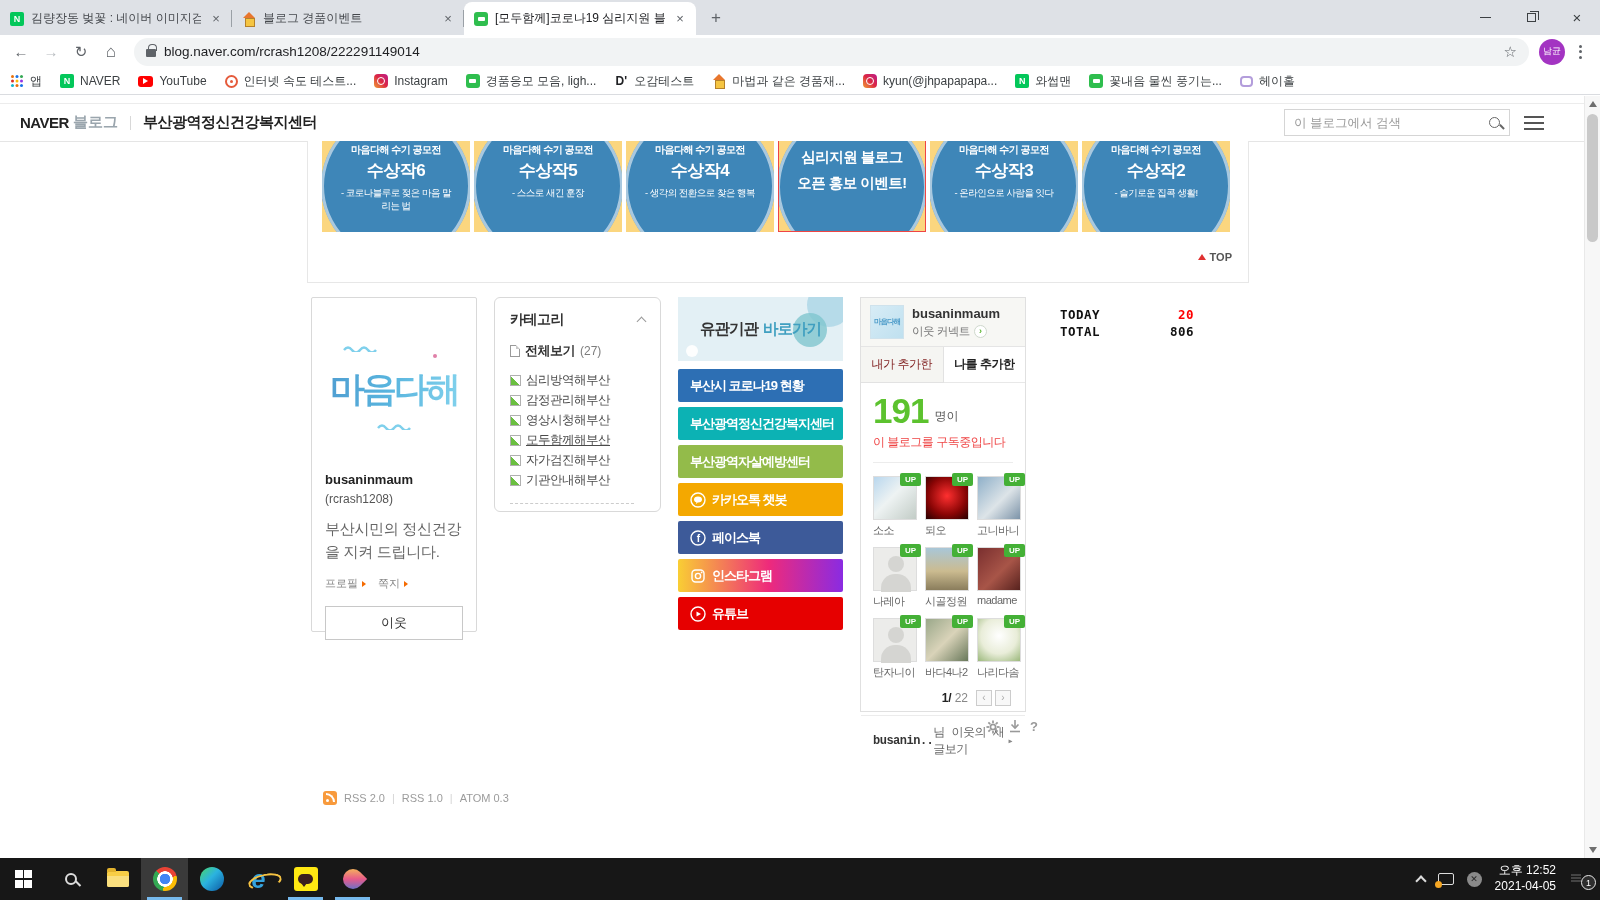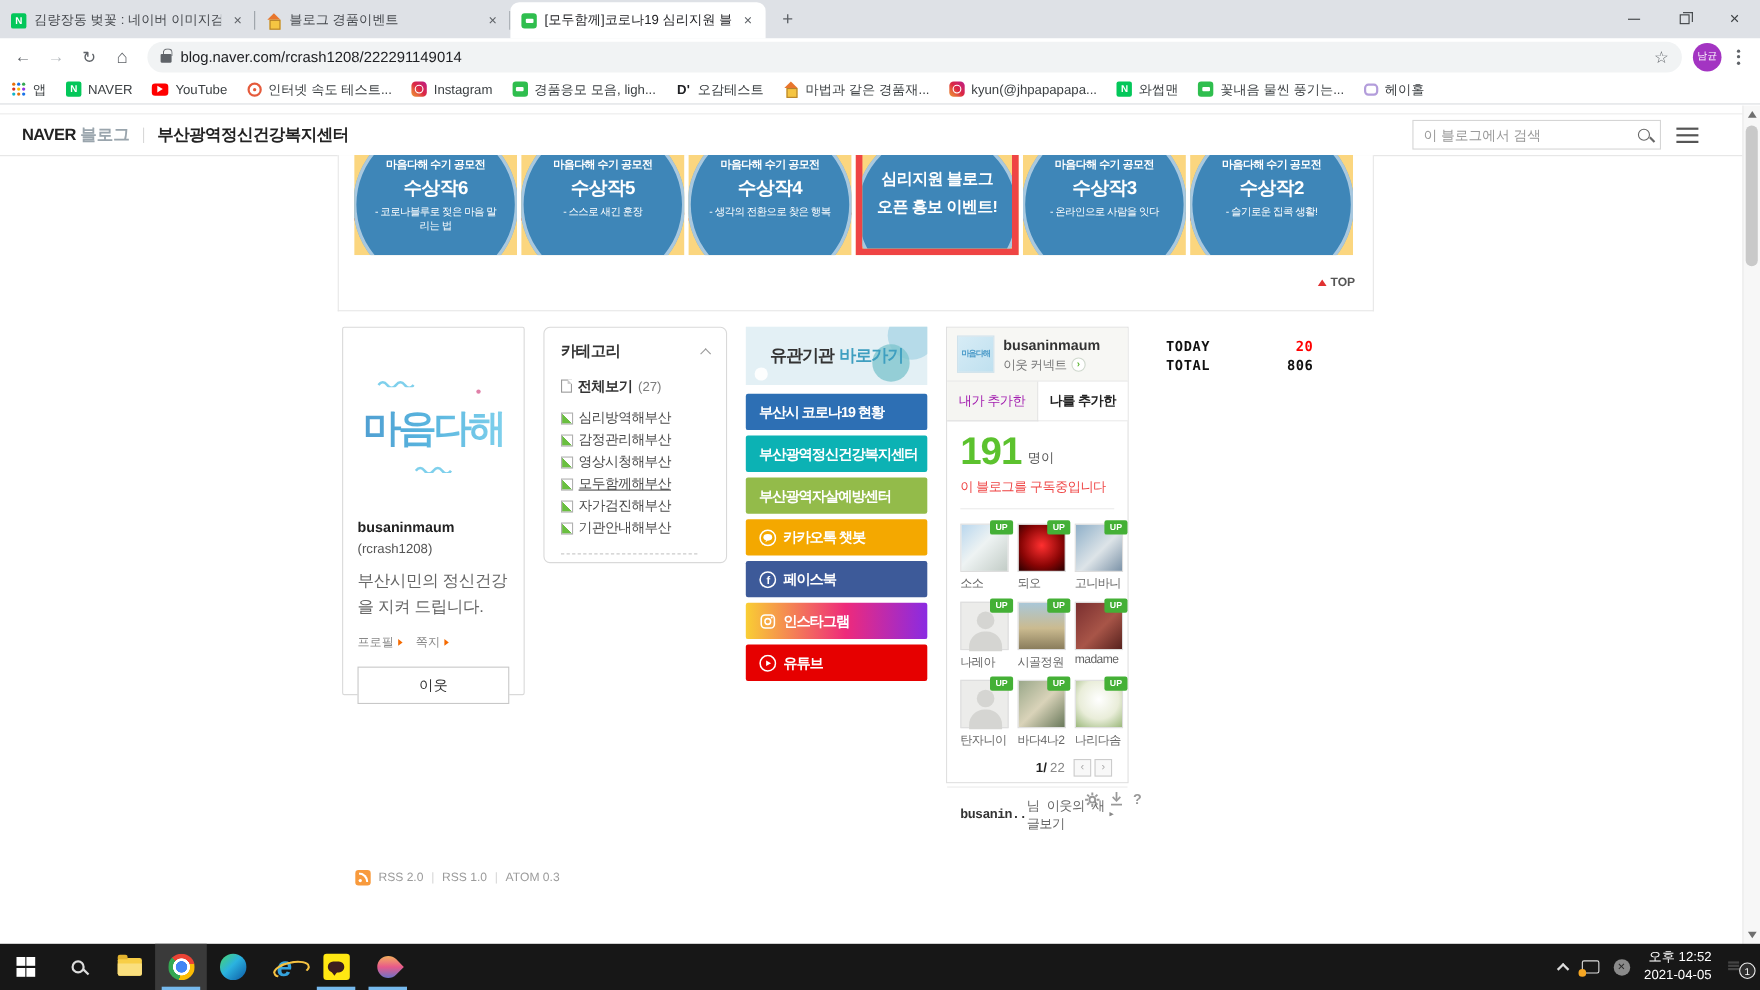--- a/index.html
+++ b/index.html
@@ -65,21 +65,21 @@
   .bh-search input::placeholder { color:#999; }
   .mag { position:relative; width:11px; height:11px; border:1.5px solid #666; border-radius:50%; flex:none; }
   .mag::after { content:''; position:absolute; right:-4px; bottom:-3px; width:1.7px; height:6px; background:#666; transform:rotate(-45deg); }
   .hamb { display:flex; flex-direction:column; gap:4px; margin-right:36px; }
   .hamb i { width:20px; height:2px; background:#555; }
 
   
   .carousel-region { position:absolute; left:307px; top:141px; width:942px; height:142px; border:1px solid #e7e7e7; border-top:none; background:#fff; }
   .badges { position:absolute; left:14px; top:0; width:914px; height:91px; overflow:hidden; display:flex; gap:4px; }
   .badge { position:relative; flex:none; width:148px; height:125px; margin-top:-34px; background:#fbd67f; overflow:hidden; }
-  .badge.sel { border:6px solid #ef4444;padding-left:24px; }
+  .badge.sel { border:1px solid #ef4444;padding-left:24px; }
   .badge .dotw { position:absolute; width:5px; height:5px; border-radius:50%; background:#fff; opacity:.9; }
   .badge .squig { position:absolute; width:26px; height:10px; border:2px solid #f08a5c; border-color:#f08a5c transparent transparent transparent; border-radius:50%; }
   .bcircle { position:absolute; left:50%; top:4px; transform:translateX(-50%); width:150px; height:150px; border-radius:50%; background:#3e86b8; box-shadow:inset 0 0 0 3px rgba(255,255,255,.55); }
   .btext { position:absolute; left:0; top:36px; width:100%; text-align:center; color:#fff; z-index:2; }
   .btext .l1 { font-size:10px; font-weight:bold; letter-spacing:-0.5px; }
   .btext .l2 { font-size:17px; font-weight:bold; margin-top:2px; letter-spacing:-0.5px; }
   .btext .l3 { font-size:9.5px; margin-top:4px; line-height:1.4; padding:0 16px; letter-spacing:-0.5px; }
   .badge.sel .btext { top:40px; }
   .badge.sel .l1 { font-size:14.5px; }
   .badge.sel .l2 { font-size:14.5px; margin-top:7px; }
@@ -114,39 +114,39 @@
   .ic-page::after { content:''; position:absolute; right:-1px; top:-1px; border-style:solid; border-width:0 4px 4px 0; border-color:transparent #fff #c9c9c9 transparent; }
   .cat-all b { font-size:13px; color:#333; letter-spacing:-0.5px; }
   .cat-all .cnt { font-size:12px; color:#7d7d7d; }
   .cat-list { margin-top:10px; }
   .cat-item { display:flex; align-items:center; gap:5px; height:20px; font-size:12.5px; color:#4a4a4a; letter-spacing:-0.5px; }
   .ic-cat { width:11px; height:11px; border:1px solid #b0b0b0; background:linear-gradient(to top right,#6abf40 49%,#fff 50%); }
   .cat-item.cur span { text-decoration:underline; }
   .cat-dash { margin-top:13px; border-top:1px dashed #ccc; width:124px; }
 
   .qlbox { left:678px; top:297px; width:165px; height:328px; border:none; background:transparent; }
-  .ql-head { position:relative; height:53px; background:#e3f0f5; overflow:hidden; display:flex; align-items:center; justify-content:center; gap:5px; }
+  .ql-head { position:relative; height:64px; background:#e3f0f5; overflow:hidden; display:flex; align-items:center; justify-content:center; gap:5px; }
   .ql-head .c1 { position:absolute; right:-8px; top:-14px; width:44px; height:44px; border-radius:50%; background:#aed7e6; opacity:.85; }
   .ql-head .c2 { position:absolute; right:16px; top:16px; width:34px; height:34px; border-radius:50%; background:#7fc6ce; opacity:.8; }
   .ql-head .c3 { position:absolute; left:8px; bottom:4px; width:12px; height:12px; border-radius:50%; background:#fff; opacity:.9; }
   .ql-t1 { font-size:15.5px; font-weight:bold; color:#333; letter-spacing:-1px; z-index:1; }
   .ql-t2 { font-size:15.5px; font-weight:bold; color:#3f9fc0; letter-spacing:-1px; z-index:1; }
   .ql-list { display:flex; flex-direction:column; gap:5px; margin-top:8px; }
   .qlbtn { height:33px; border-radius:2px; color:#fff; font-size:13px; font-weight:bold; letter-spacing:-1px; display:flex; align-items:center; padding-left:12px; gap:6px; }
   .qlbtn svg { flex:none; }
 
   .connbox { left:860px; top:297px; width:166px; height:415px; border:1px solid #e0e0e0; }
   .conn-head { height:49px; background:#f7f7f4; border-bottom:1px solid #e5e5e5; display:flex; align-items:center; padding:0 9px; gap:8px; }
   .conn-thumb { width:34px; height:34px; background:linear-gradient(135deg,#d7ecf6,#bfe0ef); border:1px solid #cfe2ec; display:flex; align-items:center; justify-content:center; font-size:7.5px; font-weight:bold; color:#4a9ac8; letter-spacing:-1px; }
   .conn-hname { font-size:13px; font-weight:bold; color:#333; }
   .conn-hsub { font-size:11.5px; color:#777; margin-top:3px; display:flex; align-items:center; gap:4px; letter-spacing:-0.5px; }
   .conn-go { width:13px; height:13px; border-radius:50%; background:#fff; border:1px solid #cfd8cd; color:#5cb531; font-size:9px; font-weight:bold; display:inline-flex; align-items:center; justify-content:center; line-height:1; }
   .conn-tabs { display:flex; height:36px; border-bottom:1px solid #e8e8e8; }
   .conn-tab { flex:1; display:flex; align-items:center; justify-content:center; font-size:12px; letter-spacing:-0.5px; }
-  .conn-tab.off { background:#f5f5f2; color:#a21caf; border-right:1px solid #e2e2e2; border-bottom:1px solid #e2e2e2; margin-bottom:-1px; }
+  .conn-tab.off { background:#f5f5f2; color:#7f1d1d; border-right:1px solid #e2e2e2; border-bottom:1px solid #e2e2e2; margin-bottom:-1px; }
   .conn-tab.on { background:#fff; color:#222; font-weight:bold; }
   .conn-body { padding:12px 12px 0; }
   .conn-count { display:flex; align-items:flex-end; gap:6px; }
   .conn-count .big { font-size:35px; font-weight:bold; color:#5cc22e; letter-spacing:-1px; line-height:0.9; }
   .conn-count .suf { font-size:12px; color:#555; padding-bottom:2px; }
   .conn-cap { font-size:12px; color:#ef4444; margin-top:7px; letter-spacing:-0.5px; }
   .conn-hr { border-top:1px solid #ececec; margin-top:11px; }
   .ngrid { display:grid; grid-template-columns:repeat(3,44px); column-gap:8px; row-gap:9px; margin-top:13px; }
   .ncell { width:48px; }
   .ava { position:relative; width:44px; height:44px; border:1px solid #ddd; background:#ececea; }

